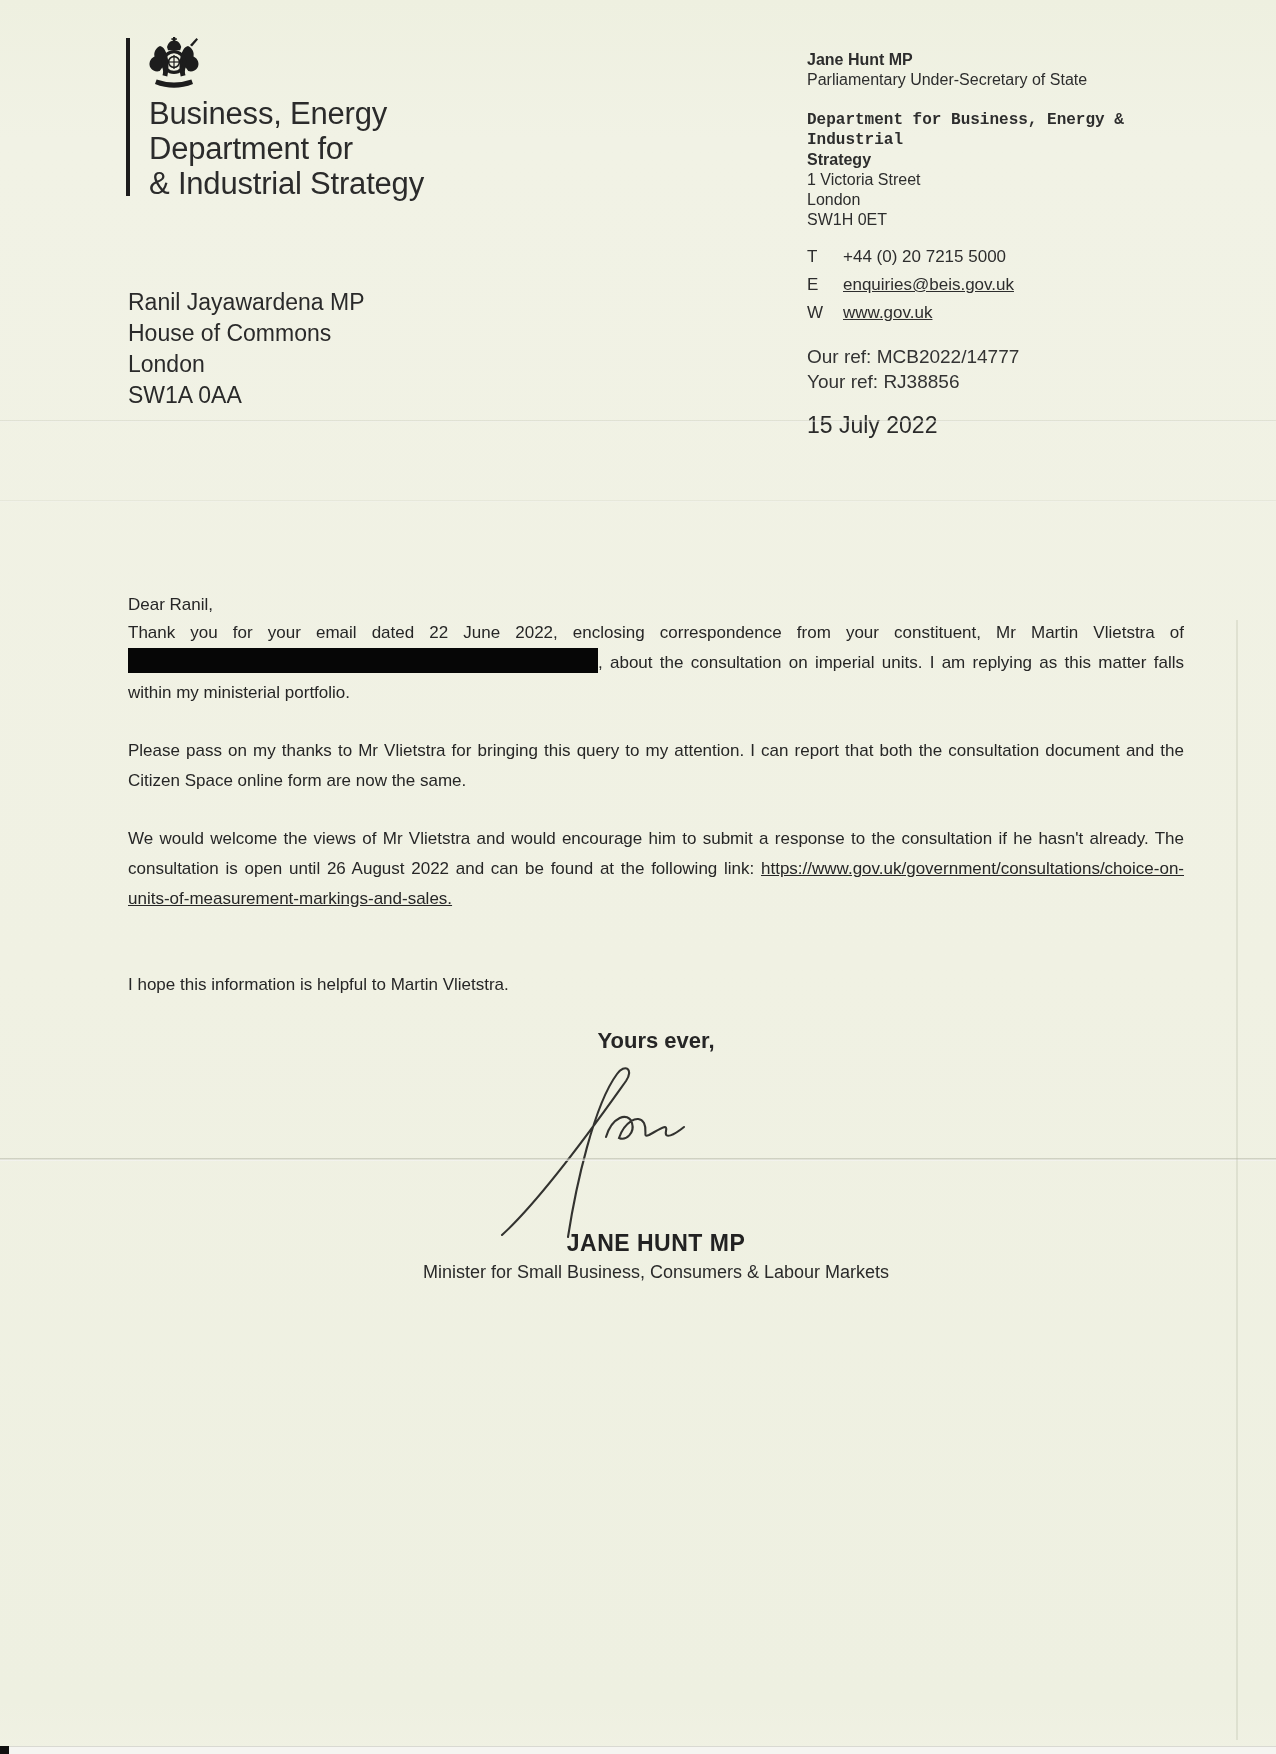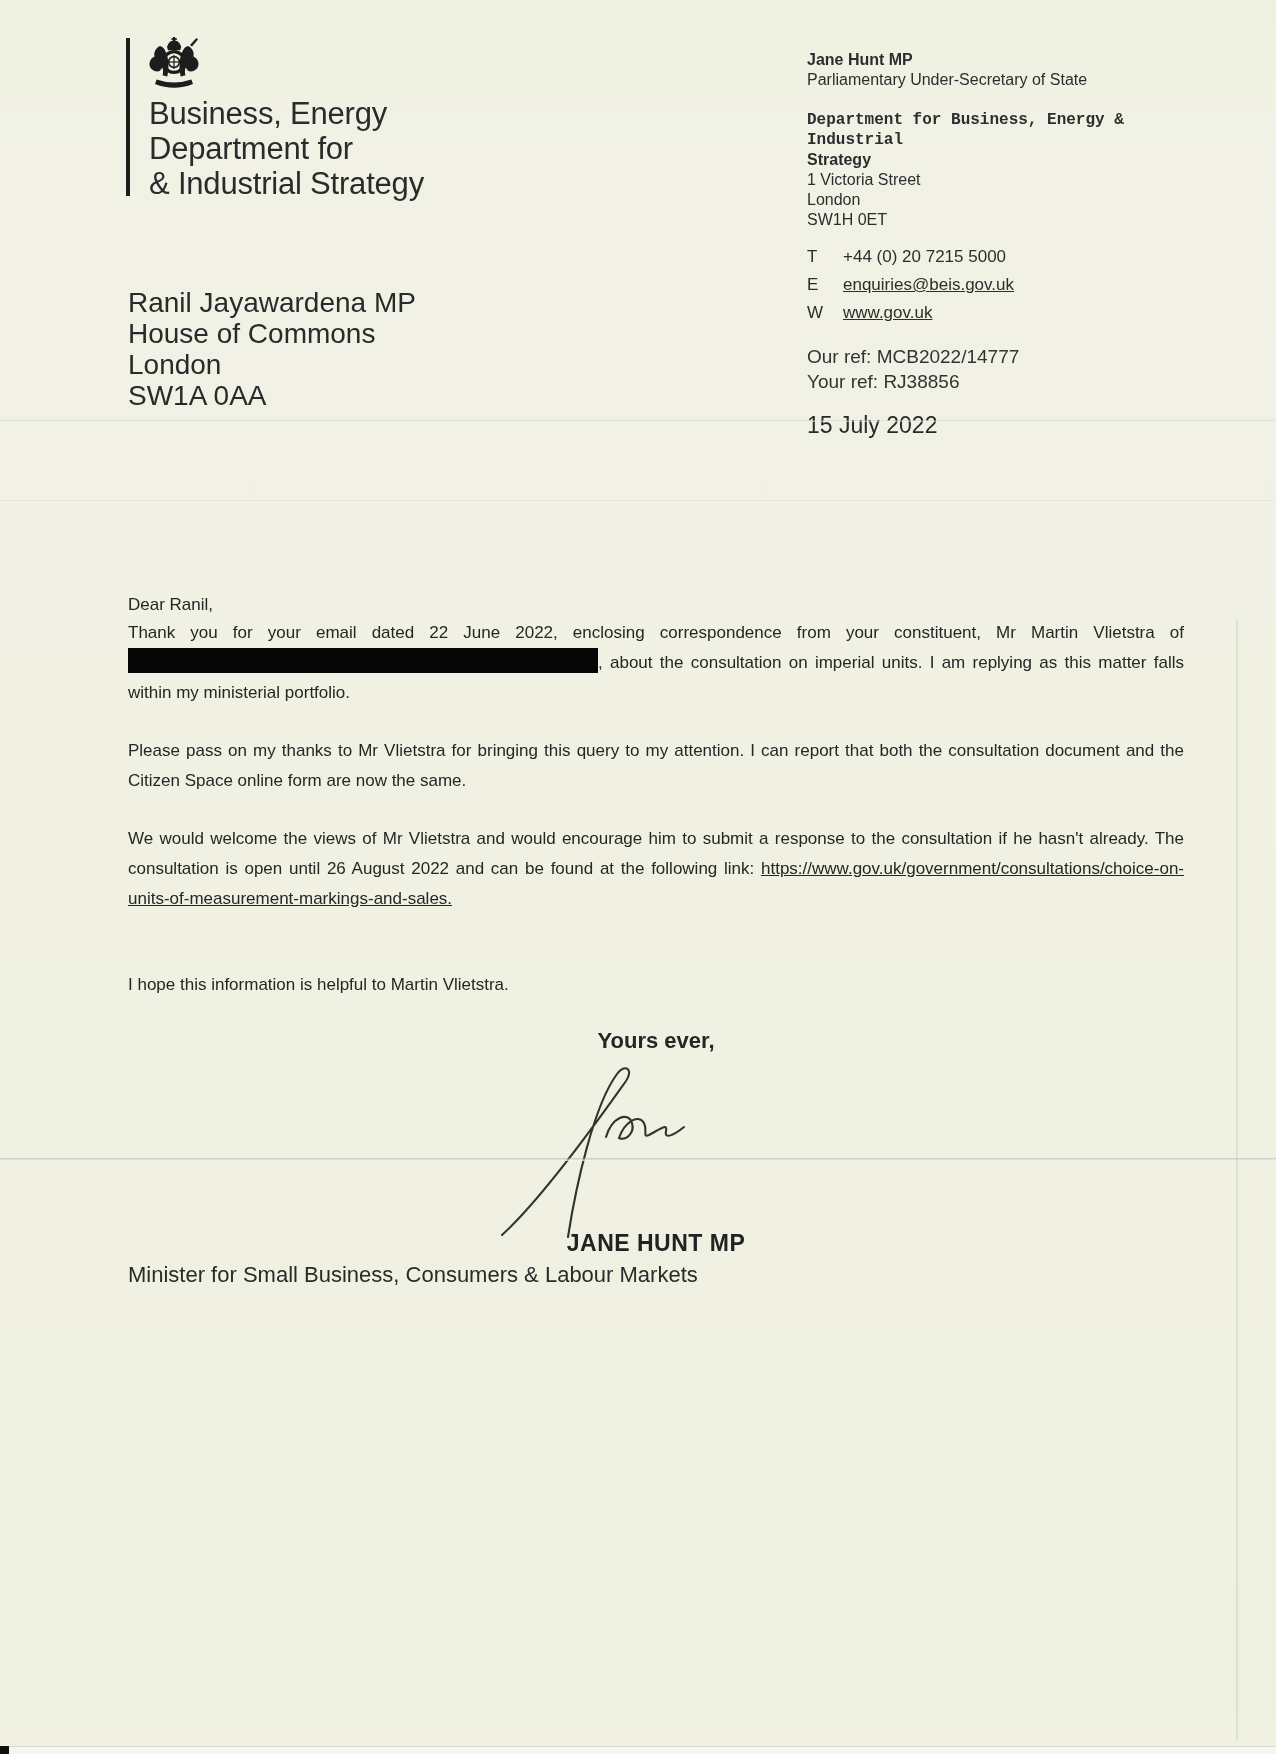--- a/index.html
+++ b/index.html
@@ -22,35 +22,35 @@
   .sender { position: absolute; left: 807px; top: 50px; font-size: 16px; line-height: 20px; color: #2d2d2d; width: 420px; }
   .sender .bold { font-weight: bold; }
   .sender .org { margin-top: 20px; font-family: Liberation Mono, monospace; }
   .contacts { position: absolute; left: 807px; top: 248px; font-size: 17px; color: #2d2d2d; }
   .contact-row { line-height: 18px; margin-bottom: 10px; }
   .contact-label { display: inline-block; width: 36px; }
   .contact-value.underlined { text-decoration: underline; }
   .refs { position: absolute; left: 807px; top: 344px; font-size: 19px; line-height: 25px; color: #333; }
   .date { position: absolute; left: 807px; top: 412px; font-size: 23px; color: #2a2a2a; text-align: center; }
   
-  .recipient { position: absolute; left: 128px; top: 287px; font-size: 28px; line-height: 31px; color: #2a2a2a; }
+  .recipient { position: absolute; left: 128px; top: 287px; font-size: 23px; line-height: 31px; color: #2a2a2a; }
   
   .body-text { position: absolute; left: 128px; width: 1056px; font-size: 17px; line-height: 30px; color: #262626; text-align: justify; }
   .salutation { top: 590px; text-align: left; }
   .p1 { top: 618px; }
   .p2 { top: 736px; }
   .p3 { top: 824px; }
   .p4 { top: 970px; text-align: left; }
   .redaction { display: inline-block; width: 470px; height: 25px; background: #060606; vertical-align: -5px; }
   .link { text-decoration: underline; color: #262626; }
   
   .valediction { position: absolute; left: 128px; top: 1028px; width: 1056px; text-align: center; font-size: 22px; color: #262626; font-weight: bold; }
   .signature { position: absolute; left: 490px; top: 1065px; width: 260px; height: 180px; }
   .signatory-name { position: absolute; left: 128px; top: 1230px; width: 1056px; text-align: center; font-size: 23px; font-weight: bold; color: #222; letter-spacing: 0.5px; }
-  .signatory-title { position: absolute; left: 128px; top: 1262px; width: 1056px; font-size: 22px; color: #2a2a2a; }
+  .signatory-title { position: absolute; left: 128px; top: 1262px; width: 1056px; text-align: center; font-size: 18px; color: #2a2a2a; }
   
   .crease { position: absolute; left: 0; width: 100%; pointer-events: none; }
   .crease-1 { top: 420px; height: 2px; background: linear-gradient(180deg, rgba(170,172,150,0.35), rgba(255,255,255,0.55)); }
   .crease-2 { top: 500px; height: 2px; background: linear-gradient(180deg, rgba(170,172,150,0.22), rgba(255,255,255,0.4)); }
   .crease-3 { top: 1158px; height: 3px; background: linear-gradient(180deg, rgba(150,152,130,0.45), rgba(255,255,255,0.75)); }
   .crease-v { position: absolute; left: 1236px; top: 620px; width: 2px; height: 1120px; background: rgba(180,182,162,0.28); pointer-events: none; }
   .scan-bottom { position: absolute; left: 0; bottom: 0; width: 100%; height: 8px; background: #f5f5f1; border-top: 1px solid #d9d9d2; }
   .scan-corner { position: absolute; left: 0; bottom: 0; width: 9px; height: 8px; background: #101010; }
 </style>
 </head>

